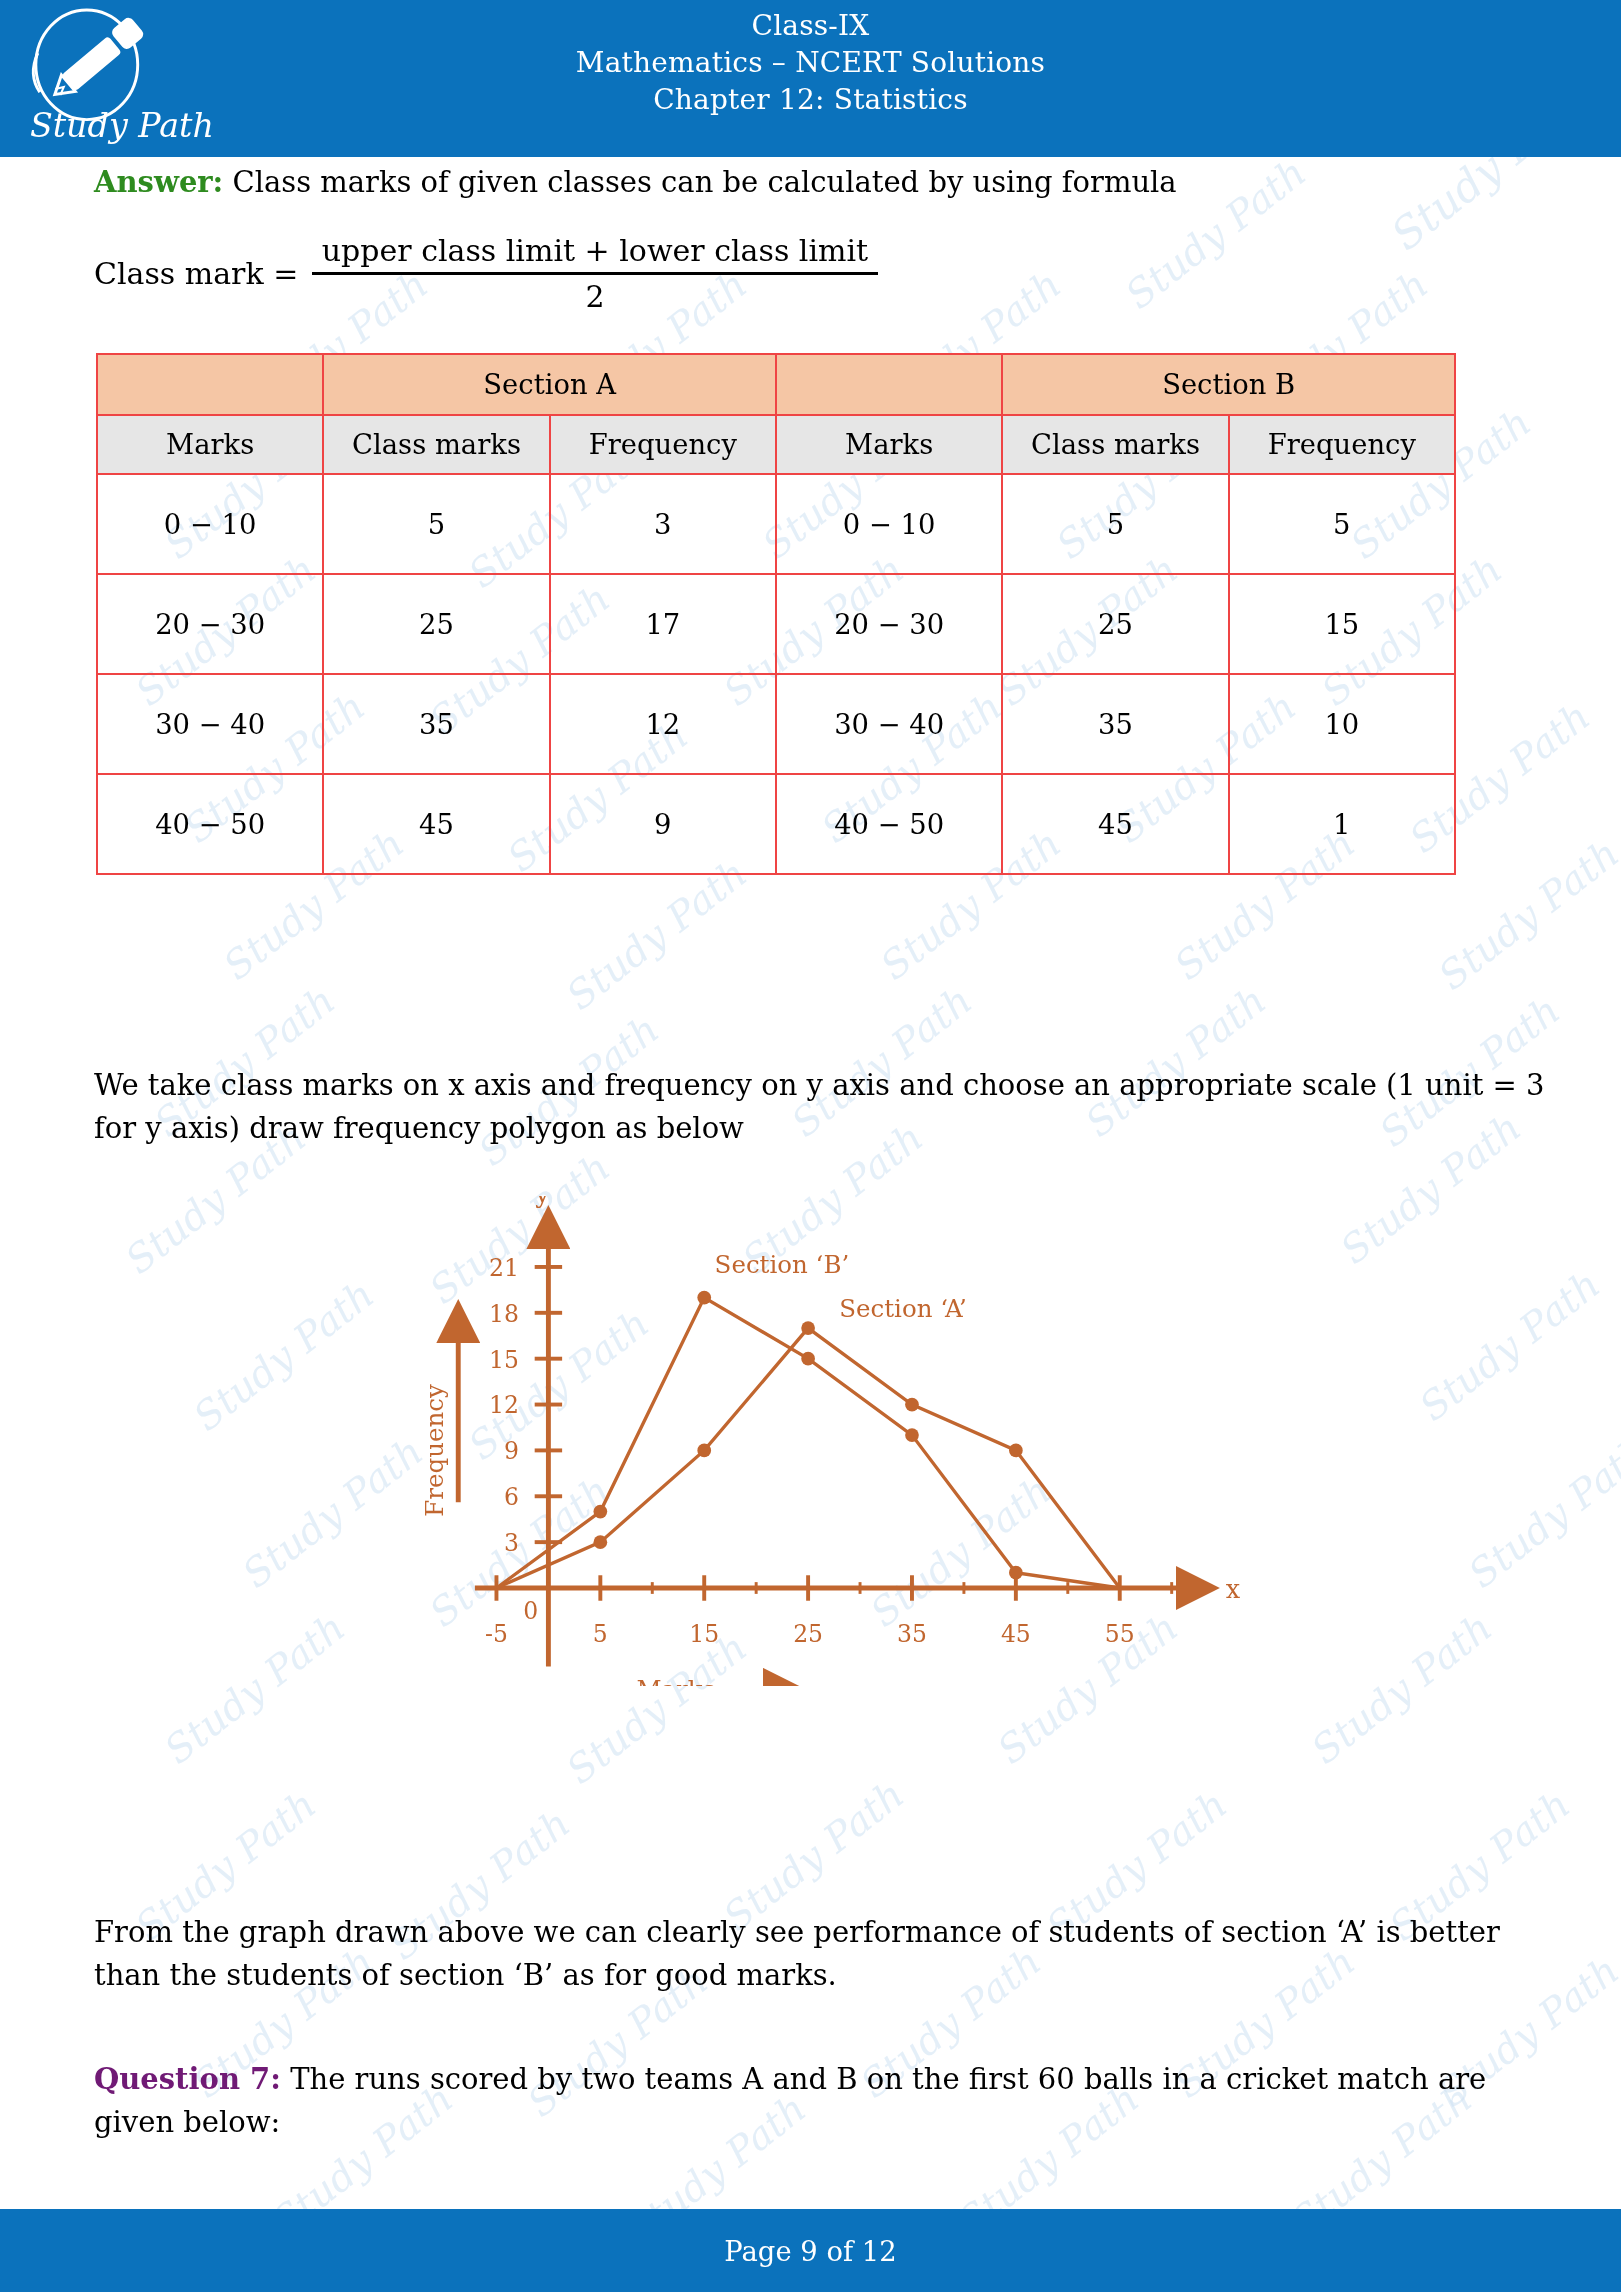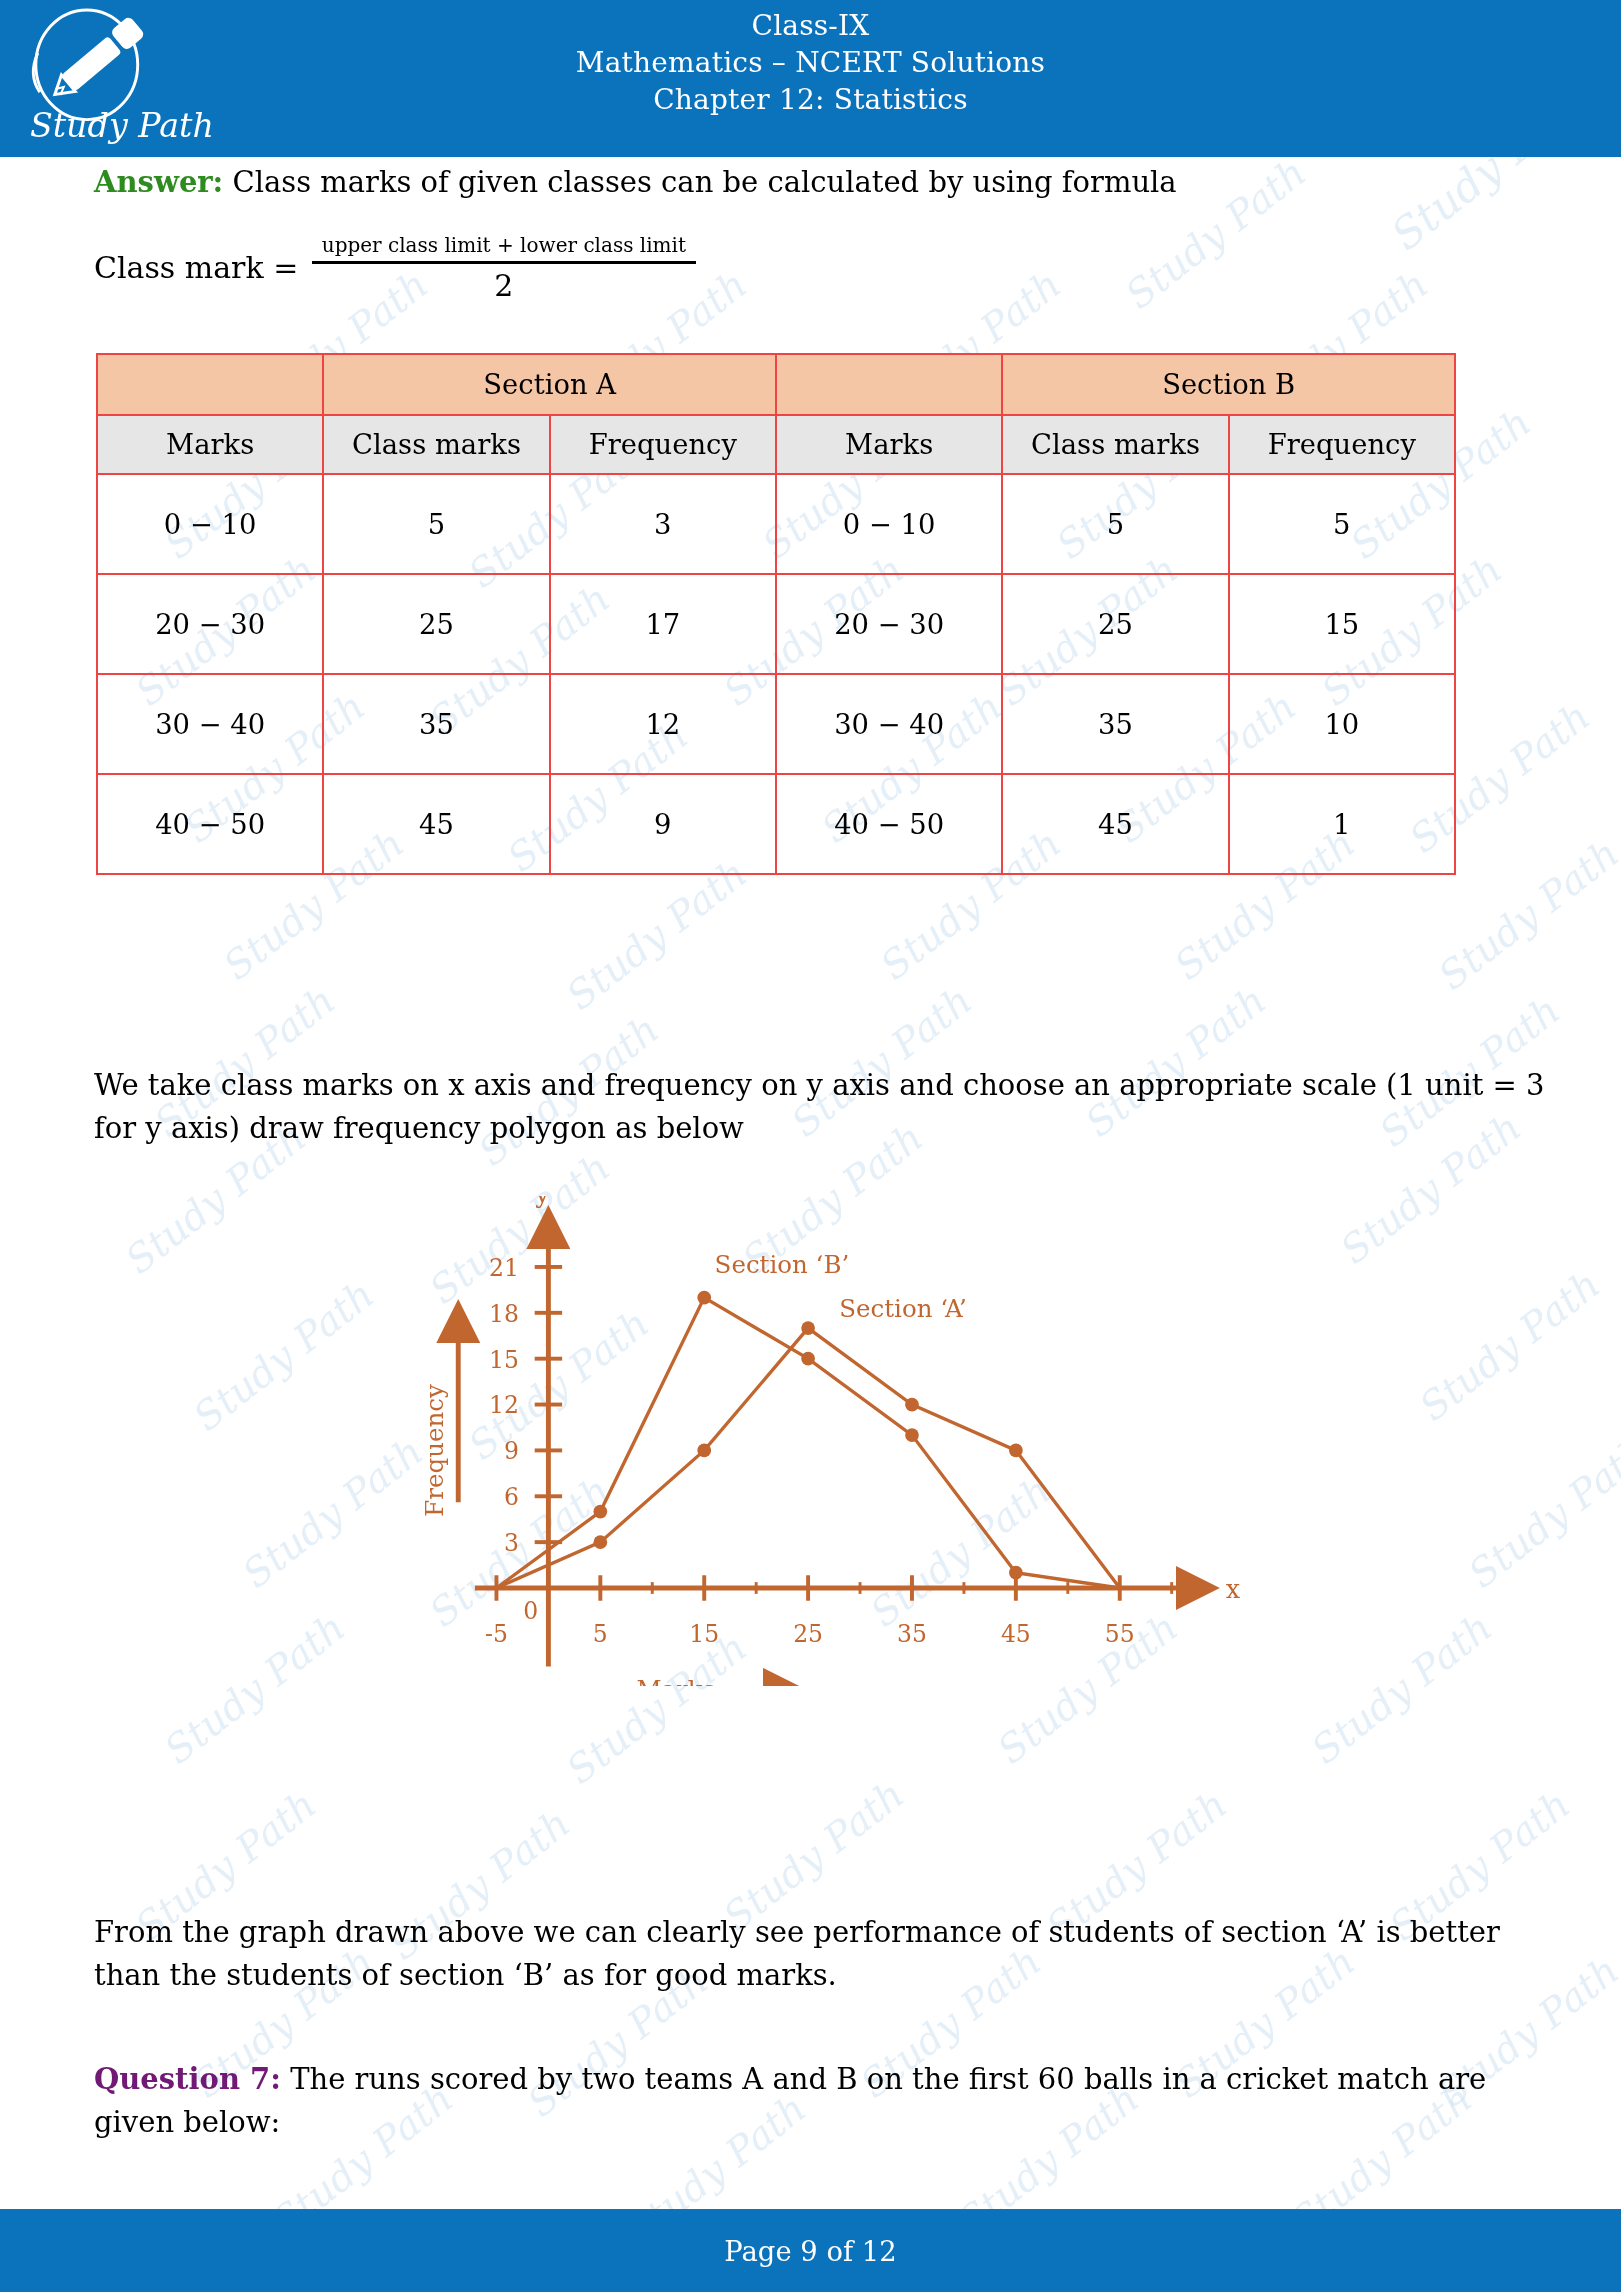--- a/index.html
+++ b/index.html
@@ -69,21 +69,21 @@
   .answer-label{ color:#2e8b1f; font-weight:bold; }
   .qlabel{ color:#701a75; font-weight:bold; }
 
   
   #formula{
     position:absolute; left:94px; top:76px;
     display:flex; align-items:center;
     font-family:"DejaVu Serif", serif; font-size:30px; color:#000;
   }
   #frac{ display:inline-block; text-align:center; margin-left:13.7px;}
-  #frac .num{ padding:0 9.8px 3.9px 9.8px; font-size:20px;text-align:right;}
+  #frac .num{ padding:0 9.8px 3.9px 9.8px; font-size:30px;text-align:right;}
   #frac .bar{ height:2.9px; background:#000; }
   #frac .den{ padding-top:3.9px; font-size:30px;}
 
   
   #tbl-wrap{ position:absolute; left:96px; top:196px; width:1360px; }
   table.data{
     border-collapse:collapse; width:1360px;
     font-family:"DejaVu Serif", serif;
     table-layout:fixed;
   }

